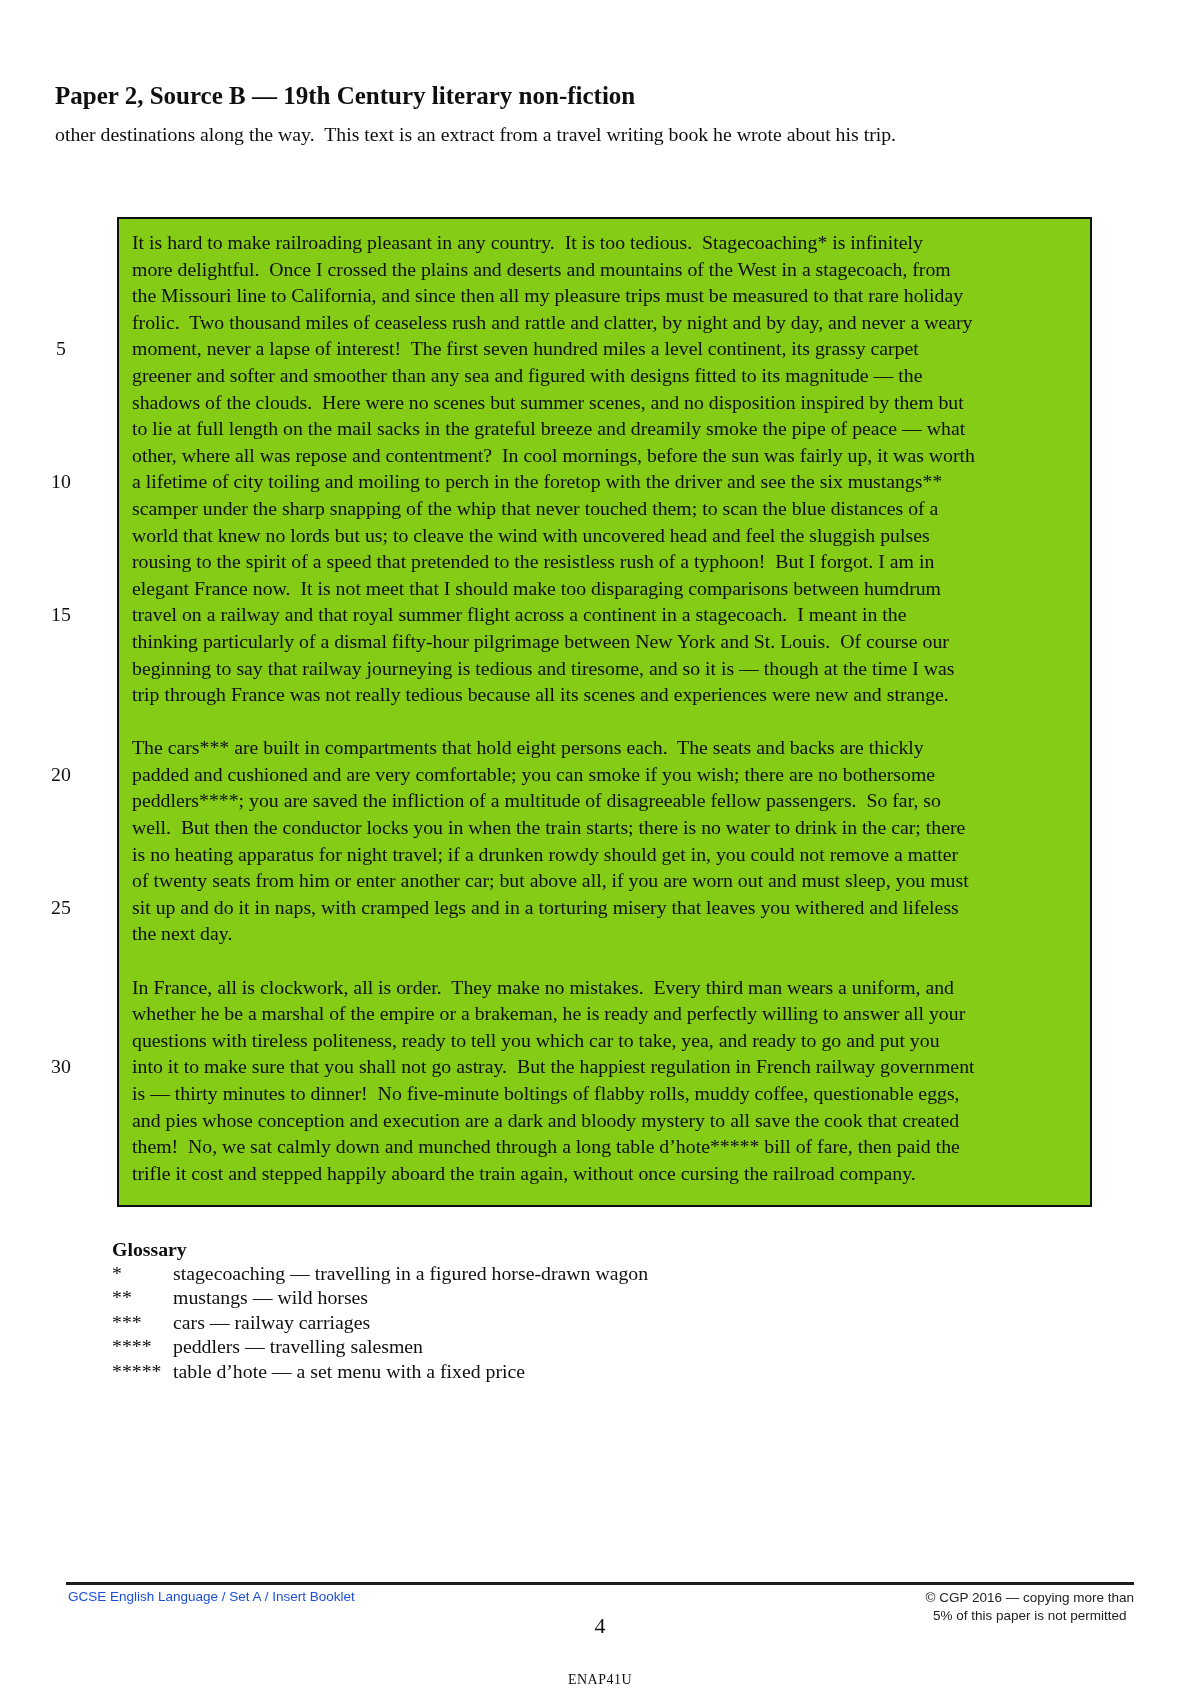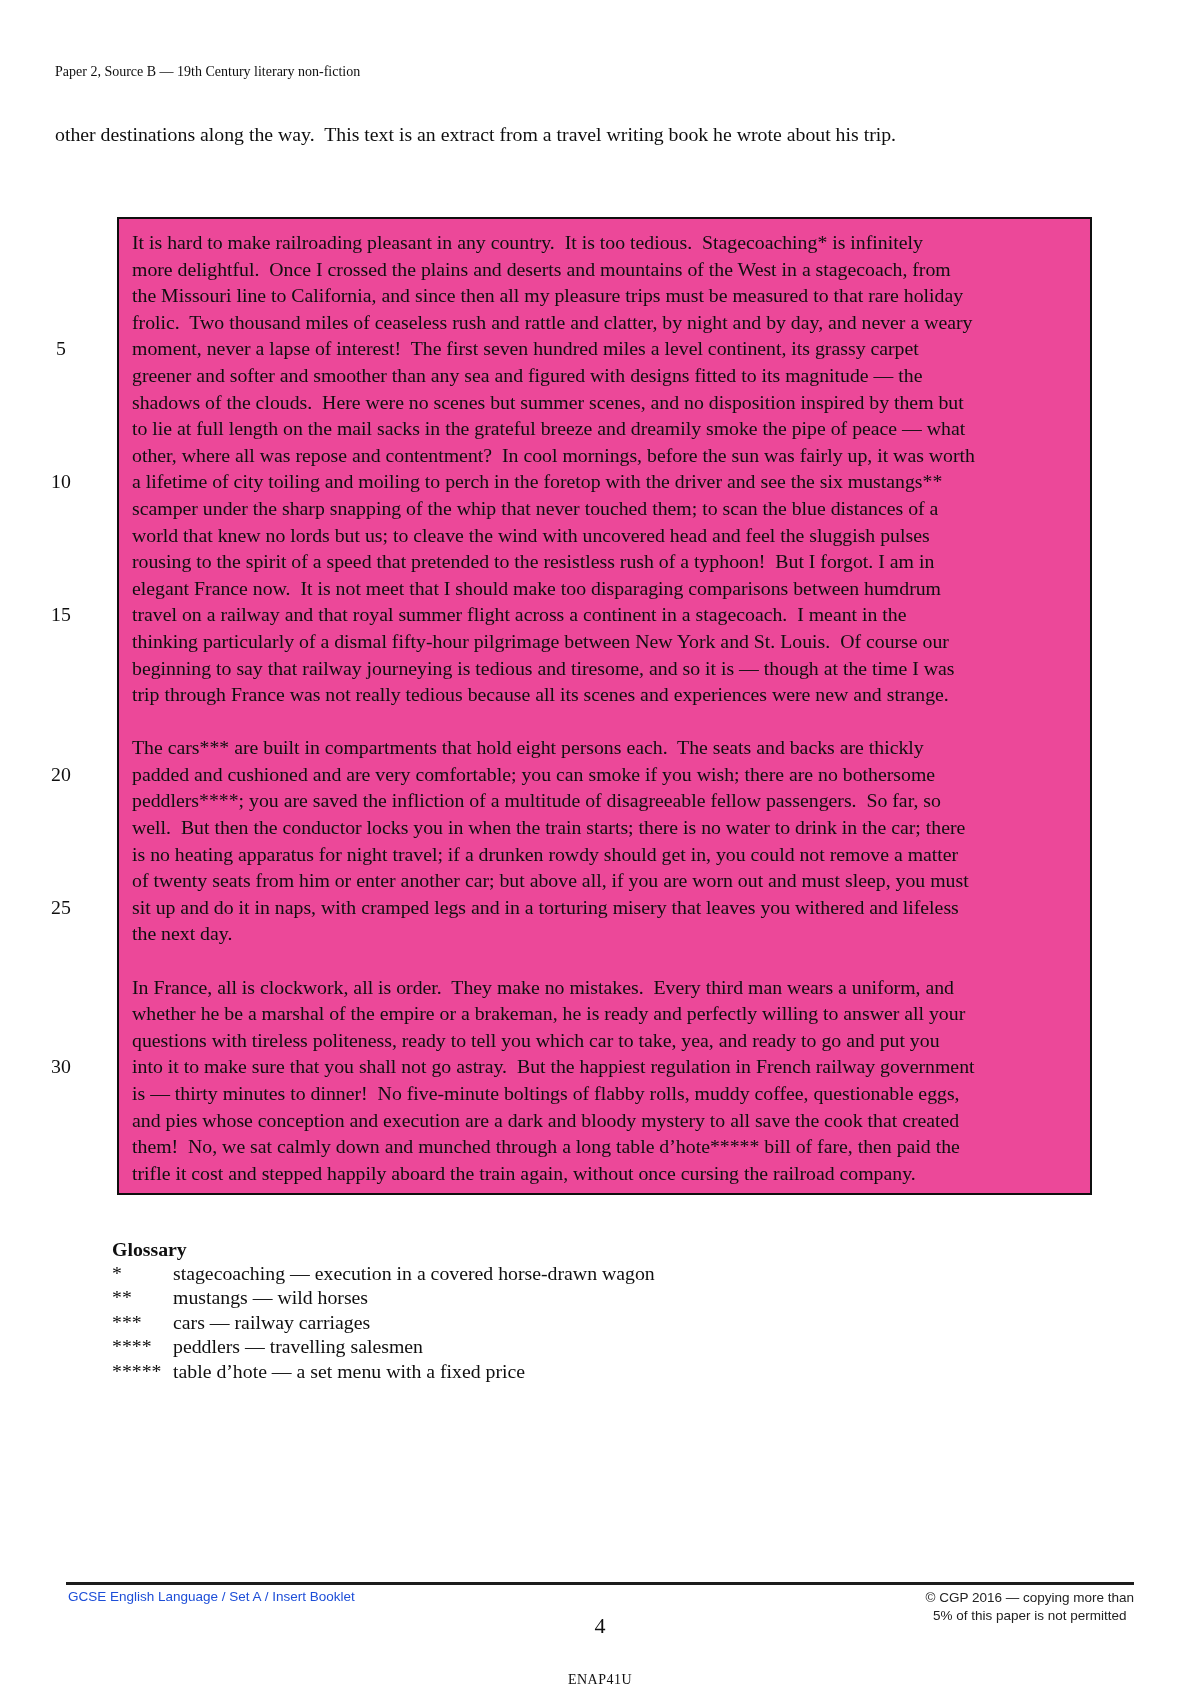--- a/index.html
+++ b/index.html
@@ -8,24 +8,24 @@
     width: 1200px;
     height: 1697px;
     background: #ffffff;
     color: #0f0f0f;
     font-family: "Liberation Serif", serif;
     overflow: hidden;
   }
   .title {
     position: absolute;
     left: 55px;
-    top: 64px;
+    top: 82px;
     margin: 0;
-    font-size: 14px;
-    font-weight: normal;
+    font-size: 25px;
+    font-weight: bold;
     white-space: pre;
   }
   .intro {
     position: absolute;
     left: 55px;
     top: 121px;
     font-size: 19.8px;
     line-height: 27.5px;
   }
   .intro div { white-space: pre; }
@@ -40,22 +40,22 @@
   }
   .gline { height: 26.6px; line-height: 26.6px; }
 
   .textbox {
     position: absolute;
     left: 117px;
     top: 217px;
     width: 975px;
     box-sizing: border-box;
     border: 2px solid #0f0f0f;
-    padding: 10px 7px 7px 13px;
-    background: #ec4899;
+    padding: 10px 7px 19px 13px;
+    background: #84cc16;
   }
   .pline {
     height: 26.6px;
     line-height: 26.6px;
     font-size: 19.8px;
     white-space: pre;
   }
 
   .glossary {
     position: absolute;
@@ -207,21 +207,21 @@
         <div class="pline">and pies whose conception and execution are a dark and bloody mystery to all save the cook that created</div>
         <div class="pline">them!  No, we sat calmly down and munched through a long table d’hote***** bill of fare, then paid the</div>
         <div class="pline">trifle it cost and stepped happily aboard the train again, without once cursing the railroad company.</div>
       </div>
   </div>
 
   <div class="glossary">
     <div class="glossary-heading">Glossary</div>
     <div class="grow">
       <span class="gsym">*</span>
-      <span class="gdef">stagecoaching — execution in a covered horse-drawn wagon</span>
+      <span class="gdef">stagecoaching — travelling in a figured horse-drawn wagon</span>
     </div>
     <div class="grow">
       <span class="gsym">**</span>
       <span class="gdef">mustangs — wild horses</span>
     </div>
     <div class="grow">
       <span class="gsym">***</span>
       <span class="gdef">cars — railway carriages</span>
     </div>
     <div class="grow">

